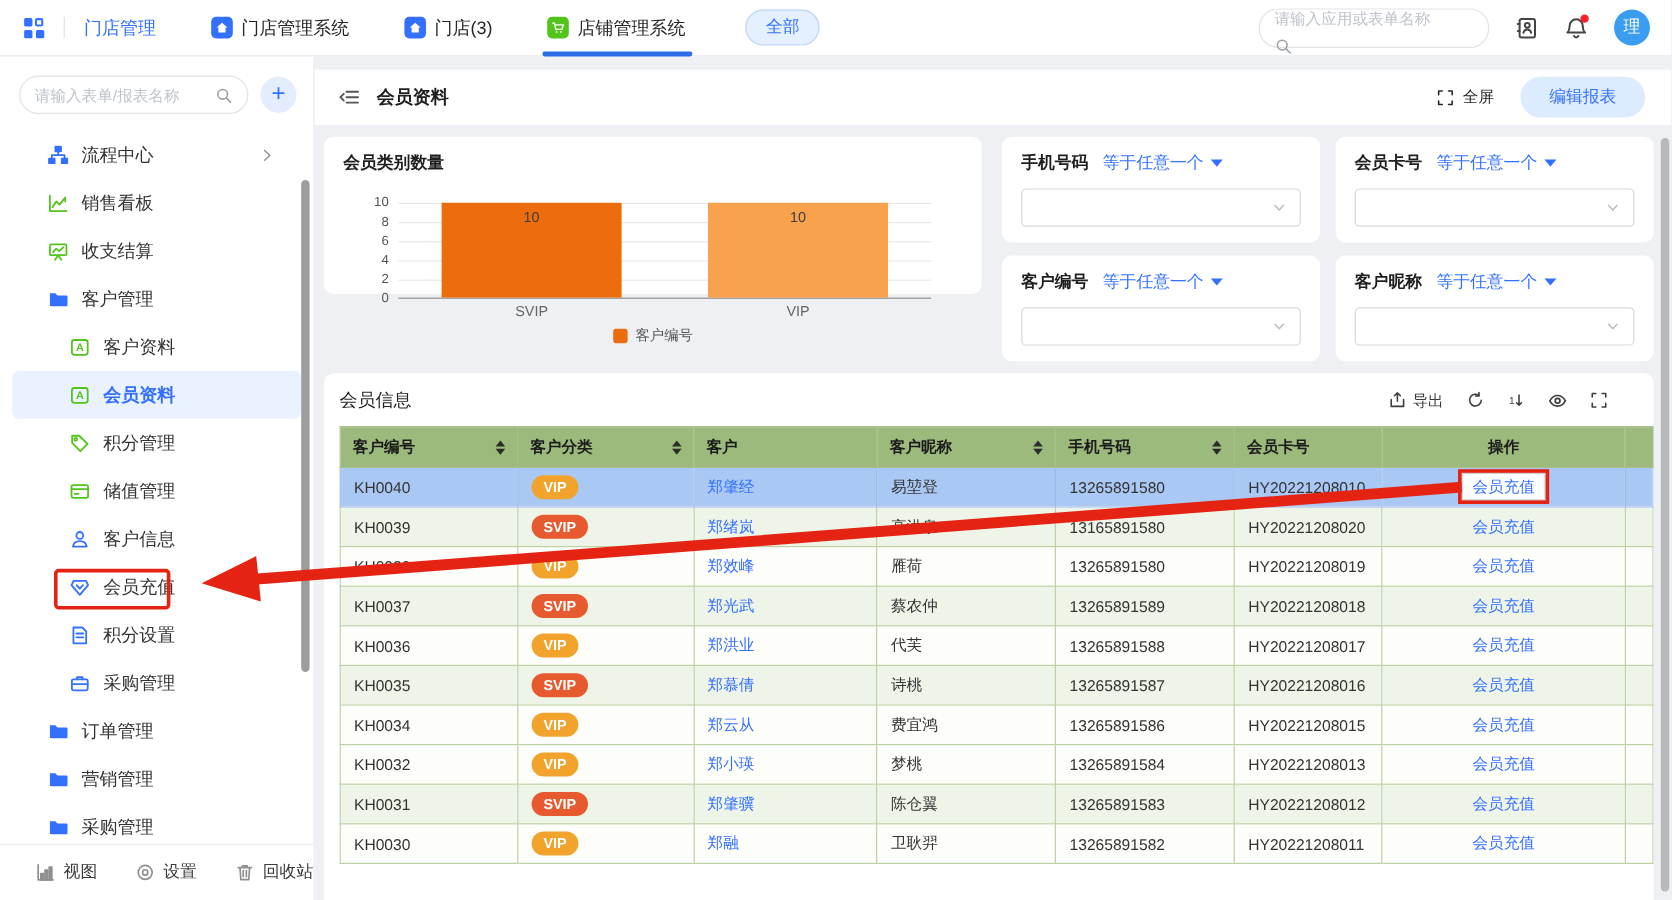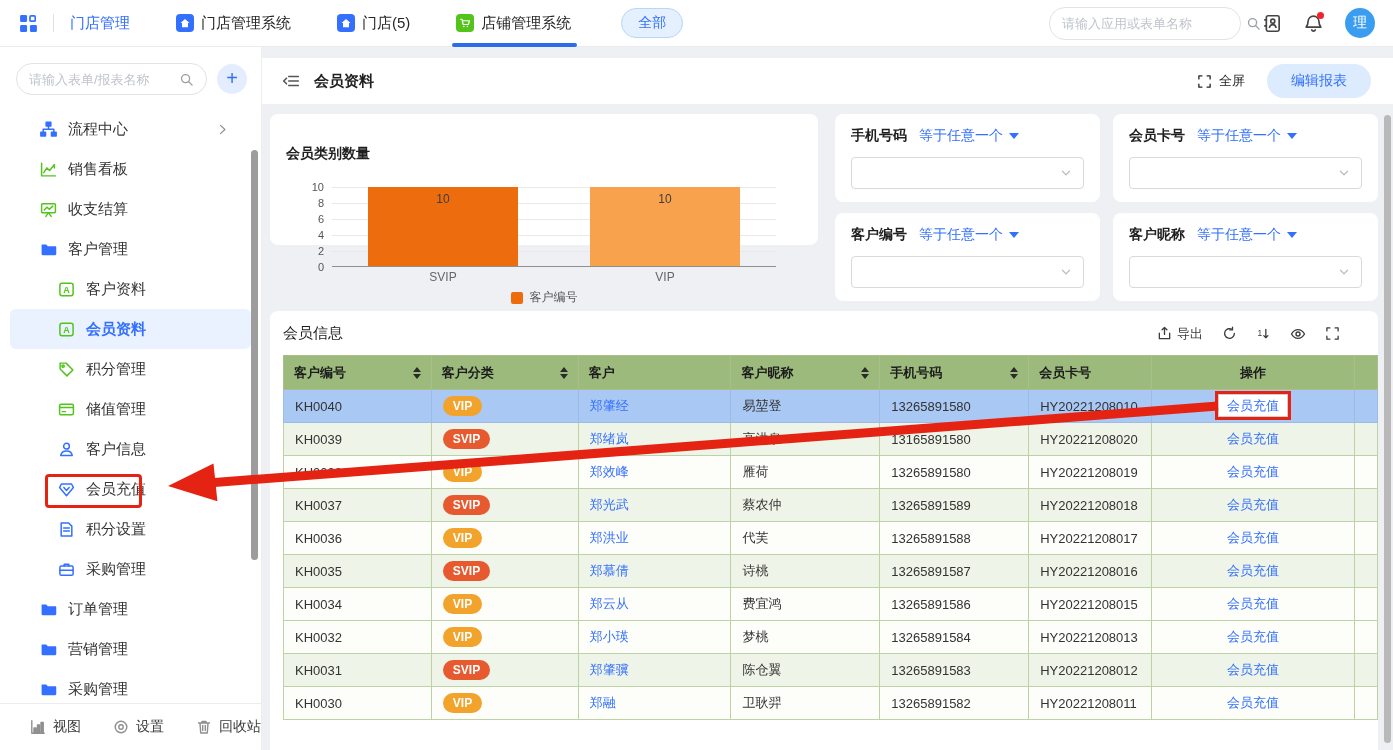--- a/index.html
+++ b/index.html
@@ -16,21 +16,21 @@
   .nav-item { display:flex; align-items:center; gap:7px; margin-right:46px; height:47px; position:relative;
               font-size:15px; color:#262626; cursor:pointer; white-space:nowrap; }
   .nav-item.link-style { color:#3370ff; }
   .nav-item.active::after { content:""; position:absolute; left:-4px; right:-6px; bottom:0; height:4px; background:#2b6de8; border-radius:2px; }
   .tab-ico { width:18px; height:18px; border-radius:4px; display:flex; align-items:center; justify-content:center; color:#fff; }
   .tab-ico.blue { background:#3370ff; } .tab-ico.green { background:#52c41a; }
   .all-pill { background:#e4f0fd; border:1px solid #b9d6f8; color:#3370ff; font-size:14px;
               padding:5px 16px; border-radius:16px; cursor:pointer; margin-left:4px; }
   .nav-right { margin-left:auto; display:flex; align-items:center; gap:22px; }
   .nav-search { width:192px; height:33px; border:1px solid #e3e3e3; border-radius:16px; display:flex;
-                align-items:center; padding:0 12px; gap:8px; color:#9aa0a6; }
+                align-items:flex-start; padding:0 12px; gap:8px; color:#9aa0a6;flex-direction:column; }
   .nav-search input { border:none; outline:none; flex:1; font-size:13px; color:#333; background:transparent; }
   .nav-search input::placeholder { color:#bfc4cc; }
   .icon-btn { color:#444; position:relative; cursor:pointer; display:flex; }
   .bell-dot { position:absolute; right:-1px; top:-2px; width:7px; height:7px; border-radius:50%; background:#f5222d; }
   .avatar { width:30px; height:30px; border-radius:50%; background:#3b9df0; color:#fff; font-size:14px;
             display:flex; align-items:center; justify-content:center; cursor:pointer; }
 
   
   .sidebar { position:absolute; left:0; top:47px; width:262px; height:703px; background:#fff; z-index:5;
              border-right:1px solid #ededed; }
@@ -59,21 +59,21 @@
   .page-header { margin-top:11px; height:46px; background:#fff; display:flex; align-items:center; padding:0 22px 0 20px; }
   .ph-collapse { color:#555; display:flex; margin-right:14px; cursor:pointer; }
   .ph-title { font-size:15px; font-weight:bold; color:#1f1f1f; }
   .ph-right { margin-left:auto; display:flex; align-items:center; gap:22px; }
   .ph-full { display:flex; align-items:center; gap:7px; font-size:13px; color:#262626; cursor:pointer; }
   .ph-edit { background:#dcebfd; color:#3370ff; font-size:14px; border:none; border-radius:17px; padding:8px 24px; cursor:pointer; }
 
   .content { padding:10px 15px 0 8px; }
   .row1 { display:flex; gap:17px; }
   .card { background:#fff; border-radius:8px; }
-  .chart-card { width:548px; height:131px; padding:31px 16px; flex:0 0 auto; }
+  .chart-card { width:548px; height:131px; padding:13px 16px; flex:0 0 auto; }
   .chart-title { font-size:14px; font-weight:bold; color:#1f1f1f; }
   .chart-wrap { position:relative; margin-top:24px; margin-left:46px; margin-right:26px; height:80px; }
   .gridline { position:absolute; left:0; right:0; height:1px; background:#e9e9e9; }
   .axis-x { position:absolute; left:0; right:0; bottom:0; height:1px; background:#8f8f8f; }
   .ytick { position:absolute; right:calc(100% + 8px); transform:translateY(-6px); font-size:11px; color:#555; }
   .bar { position:absolute; bottom:1px; }
   .bar-label { position:absolute; top:5px; width:100%; text-align:center; font-size:12px; color:#3d3d3d; }
   .xcats { display:flex; margin-left:46px; margin-right:26px; height:20px; align-items:center; }
   .xcat { width:50%; text-align:center; font-size:12px; color:#666; }
   .legend { display:flex; justify-content:center; align-items:center; gap:7px; margin-top:2px; }
@@ -146,21 +146,21 @@
             </svg>
           </span>
           <span>门店管理系统</span>
         </div>
         <div class="nav-item">
           <span class="tab-ico blue">
             <svg width="12" height="12" viewBox="0 0 16 16">
               <path d="M8 2.5 14 8h-2v5.5H4V8H2Z" fill="#fff"></path>
             </svg>
           </span>
-          <span>门店(5)</span>
+          <span>门店(3)</span>
         </div>
         <div class="nav-item active">
           <span class="tab-ico green">
             <svg width="12" height="12" viewBox="0 0 16 16" fill="none" stroke="#fff" stroke-width="1.6" stroke-linecap="round" stroke-linejoin="round">
               <path d="M2 3h2l1.6 7h6.8L14 5H5"></path>
               <circle cx="6.4" cy="12.8" r="1" fill="#fff" stroke="none"></circle>
               <circle cx="11.2" cy="12.8" r="1" fill="#fff" stroke="none"></circle>
             </svg>
           </span>
           <span>店铺管理系统</span>

